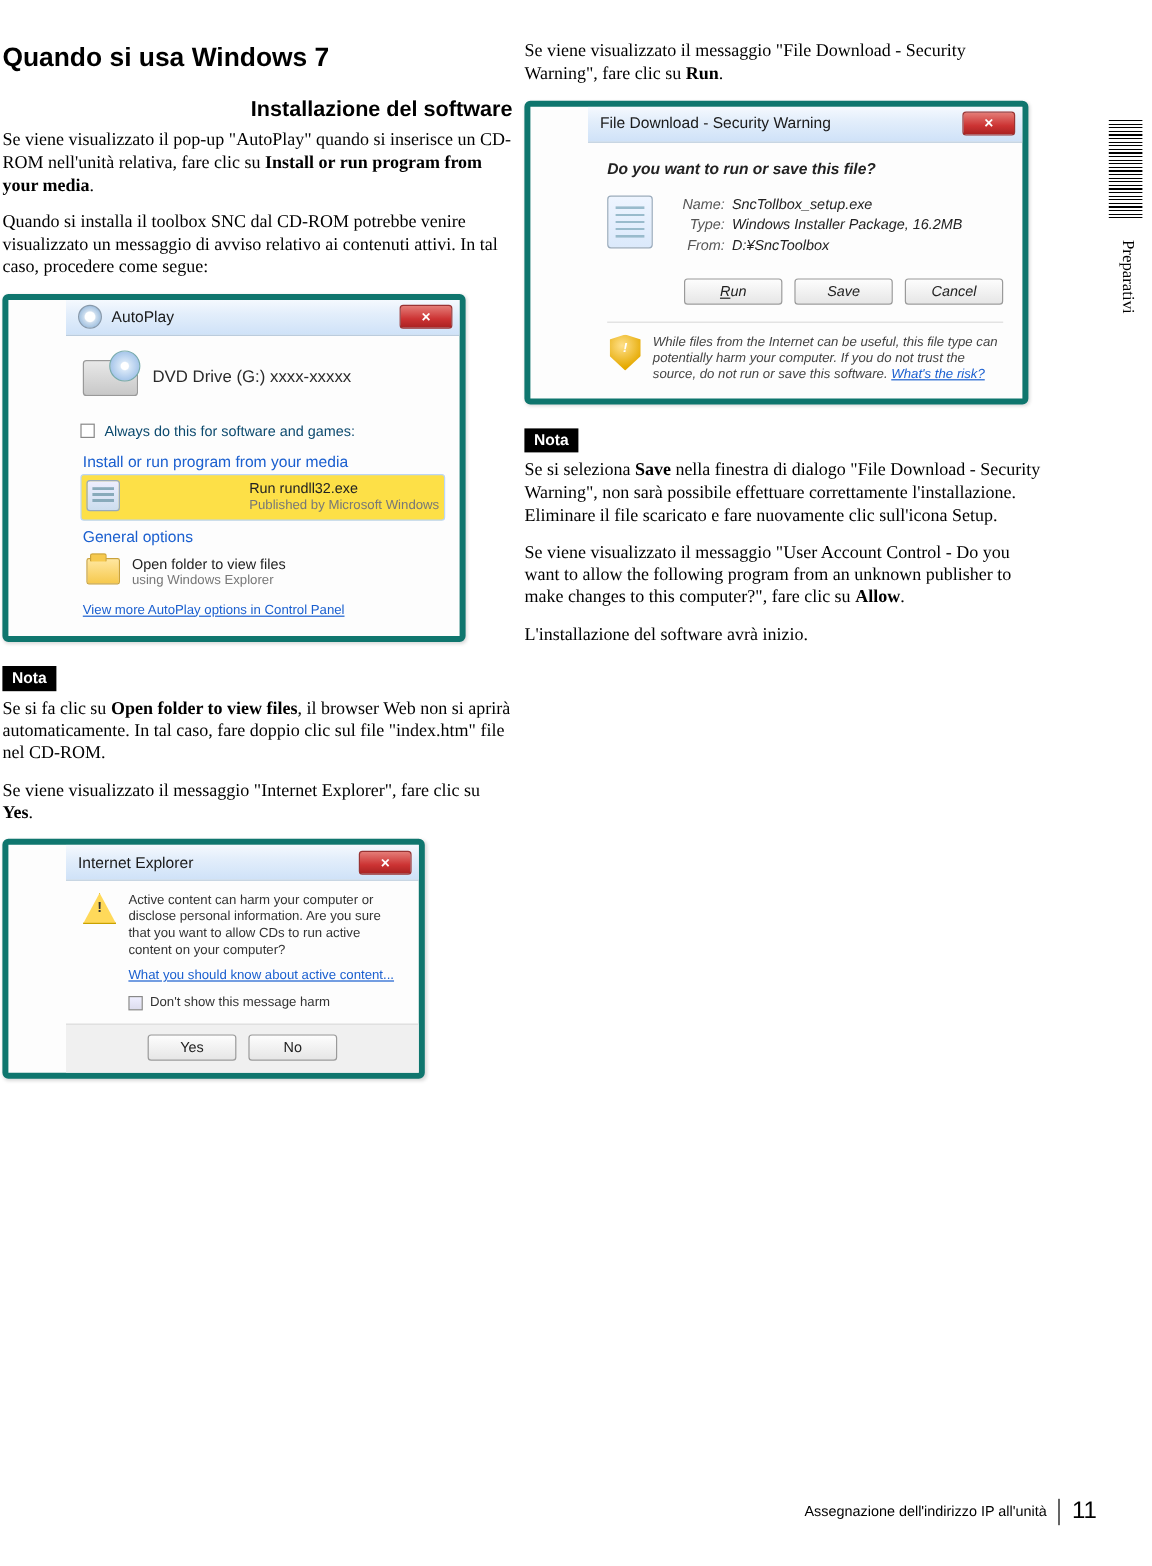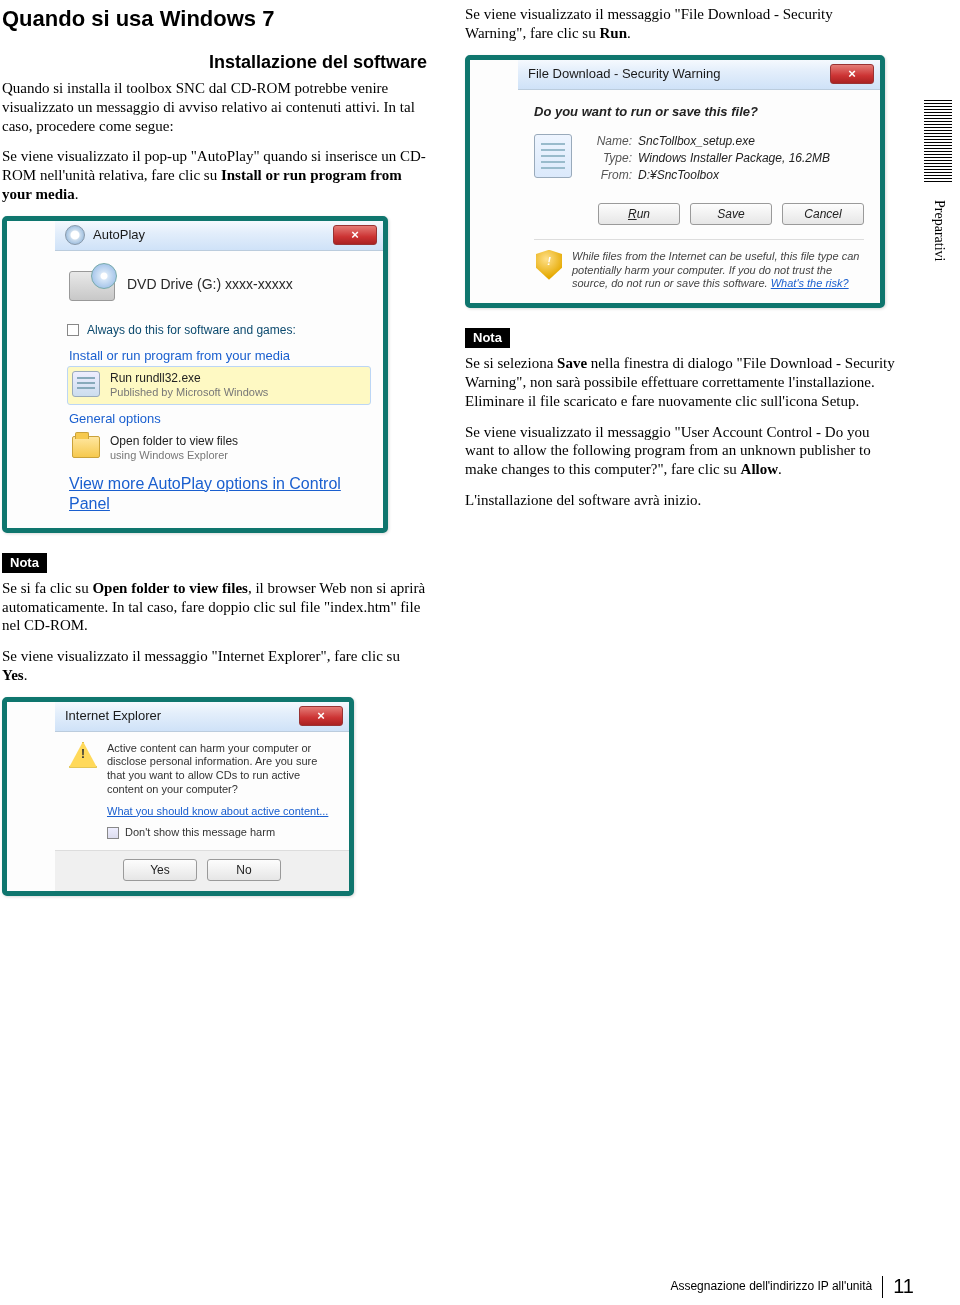--- a/index.html
+++ b/index.html
@@ -9,21 +9,22 @@
     background: #fff;
     font-family: "Times New Roman", Times, serif;
     font-size: 15px;
     line-height: 1.25;
     position: relative;
     color: #000;
   }
   .page {
     display: flex;
     padding: 5px 46px 0 2px;
-    gap: 38px;
+    gap: 10px;
+    margin-top: 29px;
   }
   .col {
     flex: 1 1 0;
     min-width: 0;
   }
   .col-left { max-width: 425px; }
   .col-right { max-width: 430px; }
   h2.section {
     font-family: Arial, Helvetica, sans-serif;
     font-size: 22px;
@@ -96,24 +97,24 @@
     color: #0c4a6e; font-size: 12px;
     margin: 6px 0 4px 0;
   }
   .ap-blue-head {
     color: #1a5fcf; font-size: 13px; padding: 6px 2px 2px 2px;
   }
   .ap-item {
     display: flex; align-items: flex-start; gap: 10px;
     padding: 4px 4px; border: 1px solid transparent; border-radius: 3px;
   }
-  .ap-item.sel { background: #fef9c3; border-color: #bcd6f5; }
+  .ap-item.sel { background: #fde047; border-color: #bcd6f5; justify-content: space-between; }
   .ap-item .txt1 { color: #222; }
   .ap-item .txt2 { color: #777; font-size: 11px; }
-  .ap-link { color: #1a5fcf; text-decoration: underline; font-size: 16px; padding: 6px 2px 2px 2px; display: block; }
+  .ap-link { color: #1a5fcf; text-decoration: underline; font-size: 11px; padding: 6px 2px 2px 2px; display: block; }
 
   
   .ie-body { padding: 10px 14px 0 14px; }
   .ie-row { display: flex; gap: 10px; align-items: flex-start; }
   .warn-ico {
     width: 28px; height: 26px; flex: 0 0 28px;
     background: #ffd95a; border: 1px solid #c9a200;
     clip-path: polygon(50% 0, 100% 100%, 0 100%);
     position: relative;
   }
@@ -207,43 +208,43 @@
   }
   .side-ornament {
     position: absolute;
     right: 8px; top: 100px; width: 28px; height: 82px;
     background: repeating-linear-gradient(to bottom, #000 0 1px, transparent 1px 3px);
   }
 
   
   .footer {
     position: absolute;
-    bottom: 6px; right: 46px;
+    bottom: 33px; right: 46px;
     font-family: Arial, Helvetica, sans-serif;
     font-size: 12px;
     display: flex; align-items: center; gap: 10px;
   }
   .footer .divider { width:1px; height: 22px; background:#000; }
   .footer .pg { font-size: 20px; }
 </style>
 </head>
 <body>
 
 <div class="side-ornament"></div>
 <div class="side-tab">Preparativi</div>
 
 <div class="page">
 
   <div class="col col-left">
     <h2 class="section">Quando si usa Windows 7</h2>
     <h3 class="subsection">Installazione del software</h3>
+    <p>
+      <span>Se viene visualizzato il pop-up "AutoPlay" quando si inserisce un CD-ROM nell'unità relativa, fare clic su </span><span class="b">Install or run program from your media</span><span>.</span>
+    </p>
     <p>Quando si installa il toolbox SNC dal CD-ROM potrebbe venire visualizzato un messaggio di avviso relativo ai contenuti attivi. In tal caso, procedere come segue:</p>
-    <p>
-      <span>Se viene visualizzato il pop-up "AutoPlay" quando si inserisce un CD-ROM nell'unità relativa, fare clic su </span><span class="b">Install or run program from your media</span><span>.</span>
-    </p>
 
     
     <div class="dlg" style="width:386px">
       <div class="titlebar">
         <div class="ttl">
           <span class="ico-cd"></span>
           <span>AutoPlay</span>
         </div>
         <div class="close-x">×</div>
       </div>

